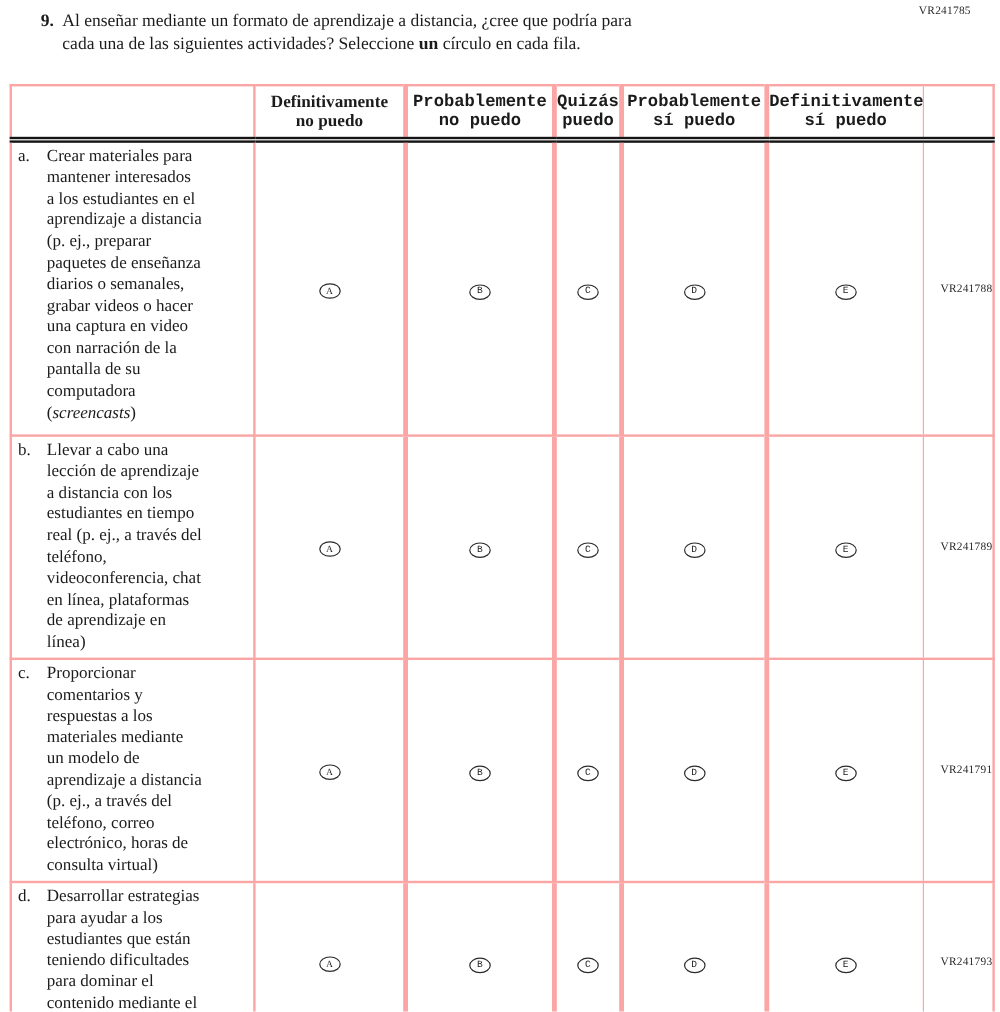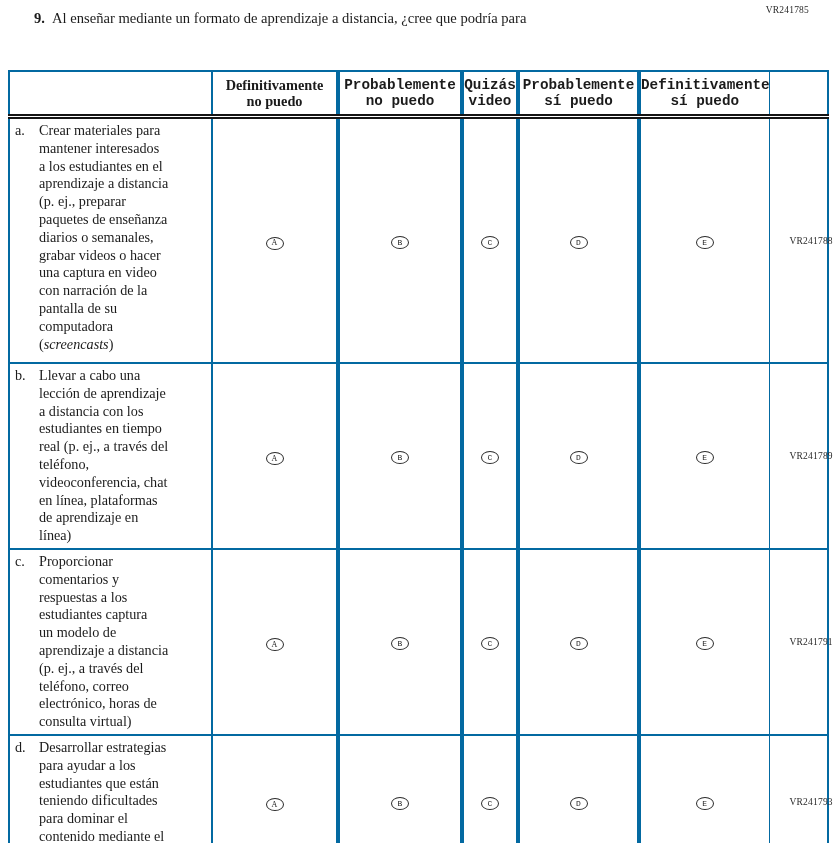--- a/index.html
+++ b/index.html
@@ -44,21 +44,21 @@
     left: 8px;
   }
   table.survey {
     border-collapse: collapse;
     table-layout: fixed;
     width: 819px;
     border: 2px solid #141414;
     border-bottom-width: 3px;
   }
   th, td {
-    border: 2px solid #0369a1;
+    border: 2px solid #fca5a5;
     padding: 0;
   }
   .br4 { border-right-width: 4px; }
   .bl4 { border-left-width: 4px; font-family: Liberation Mono, monospace; }
   .br1 { border-right-width: 1px; }
   .bl1 { border-left-width: 1px; }
 
   thead th {
     border-bottom: 5px double #141414;
     font-weight: bold;
@@ -98,41 +98,42 @@
     border: 1px solid #2b2b2b;
     border-radius: 50%;
     font-size: 8px;
     line-height: 1;
     color: #1b1b1b;
     background: #fff;
     box-sizing: border-box;
   }
   td.vrcell {
     vertical-align: middle;
-    text-align: left;
-    padding-left: 20px;
+    text-align: right;
+    padding-left: 4px;
     font-size: 9.5px;
     color: #2a2a2a;
     letter-spacing: 0.2px;
   }
 
   tr.row-a td { height: 237px; }
   tr.row-b td { height: 175px; }
   tr.row-c td { height: 175px; }
   tr.row-d td { height: 126px; }
 </style>
 </head>
 <body>
 
 <div class="page-code-top">VR241785</div>
 
 <div class="question">
   <span class="q-number">9.</span>
   <span>
     <span>Al enseñar mediante un formato de aprendizaje a distancia, ¿cree que podría para</span><br>
+    <span><span>cada una de las siguientes actividades? Seleccione </span><span class="q-bold">un</span><span> círculo en cada fila.</span></span>
   </span>
 </div>
 
 <div class="grid-wrap">
   <table class="survey">
     <colgroup>
       <col style="width:203px">
       <col style="width:126px">
       <col style="width:124px">
       <col style="width:56px">
@@ -141,21 +142,21 @@
       <col style="width:59px">
     </colgroup>
     <thead>
       <tr>
         <th></th>
         <th class="br4">Definitivamente
 no puedo</th>
         <th class="bl4 br4">Probablemente
 no puedo</th>
         <th class="bl4 br4">Quizás
-video</th>
+puedo</th>
         <th class="bl4 br4">Probablemente
 sí puedo</th>
         <th class="bl4 br1">Definitivamente
 sí puedo</th>
         <th class="bl1"></th>
       </tr>
     </thead>
     <tbody>
       <tr class="row-a">
         <td class="activity">
@@ -206,21 +207,21 @@
         <td class="optcell bl4 br1"><span class="bubble">E</span></td>
         <td class="vrcell bl1">VR241789</td>
       </tr>
       <tr class="row-c">
         <td class="activity">
           <div class="act-inner">
             <span class="row-letter">c.</span>
             <span class="row-text"><span>Proporcionar
 comentarios y
 respuestas a los
-estudiantes captura
+materiales mediante
 un modelo de
 aprendizaje a distancia
 (p. ej., a través del
 teléfono, correo
 electrónico, horas de
 consulta virtual)</span><span class="it"></span><span></span></span>
           </div>
         </td>
         <td class="optcell br4"><span class="bubble">A</span></td>
         <td class="optcell bl4 br4"><span class="bubble">B</span></td>

